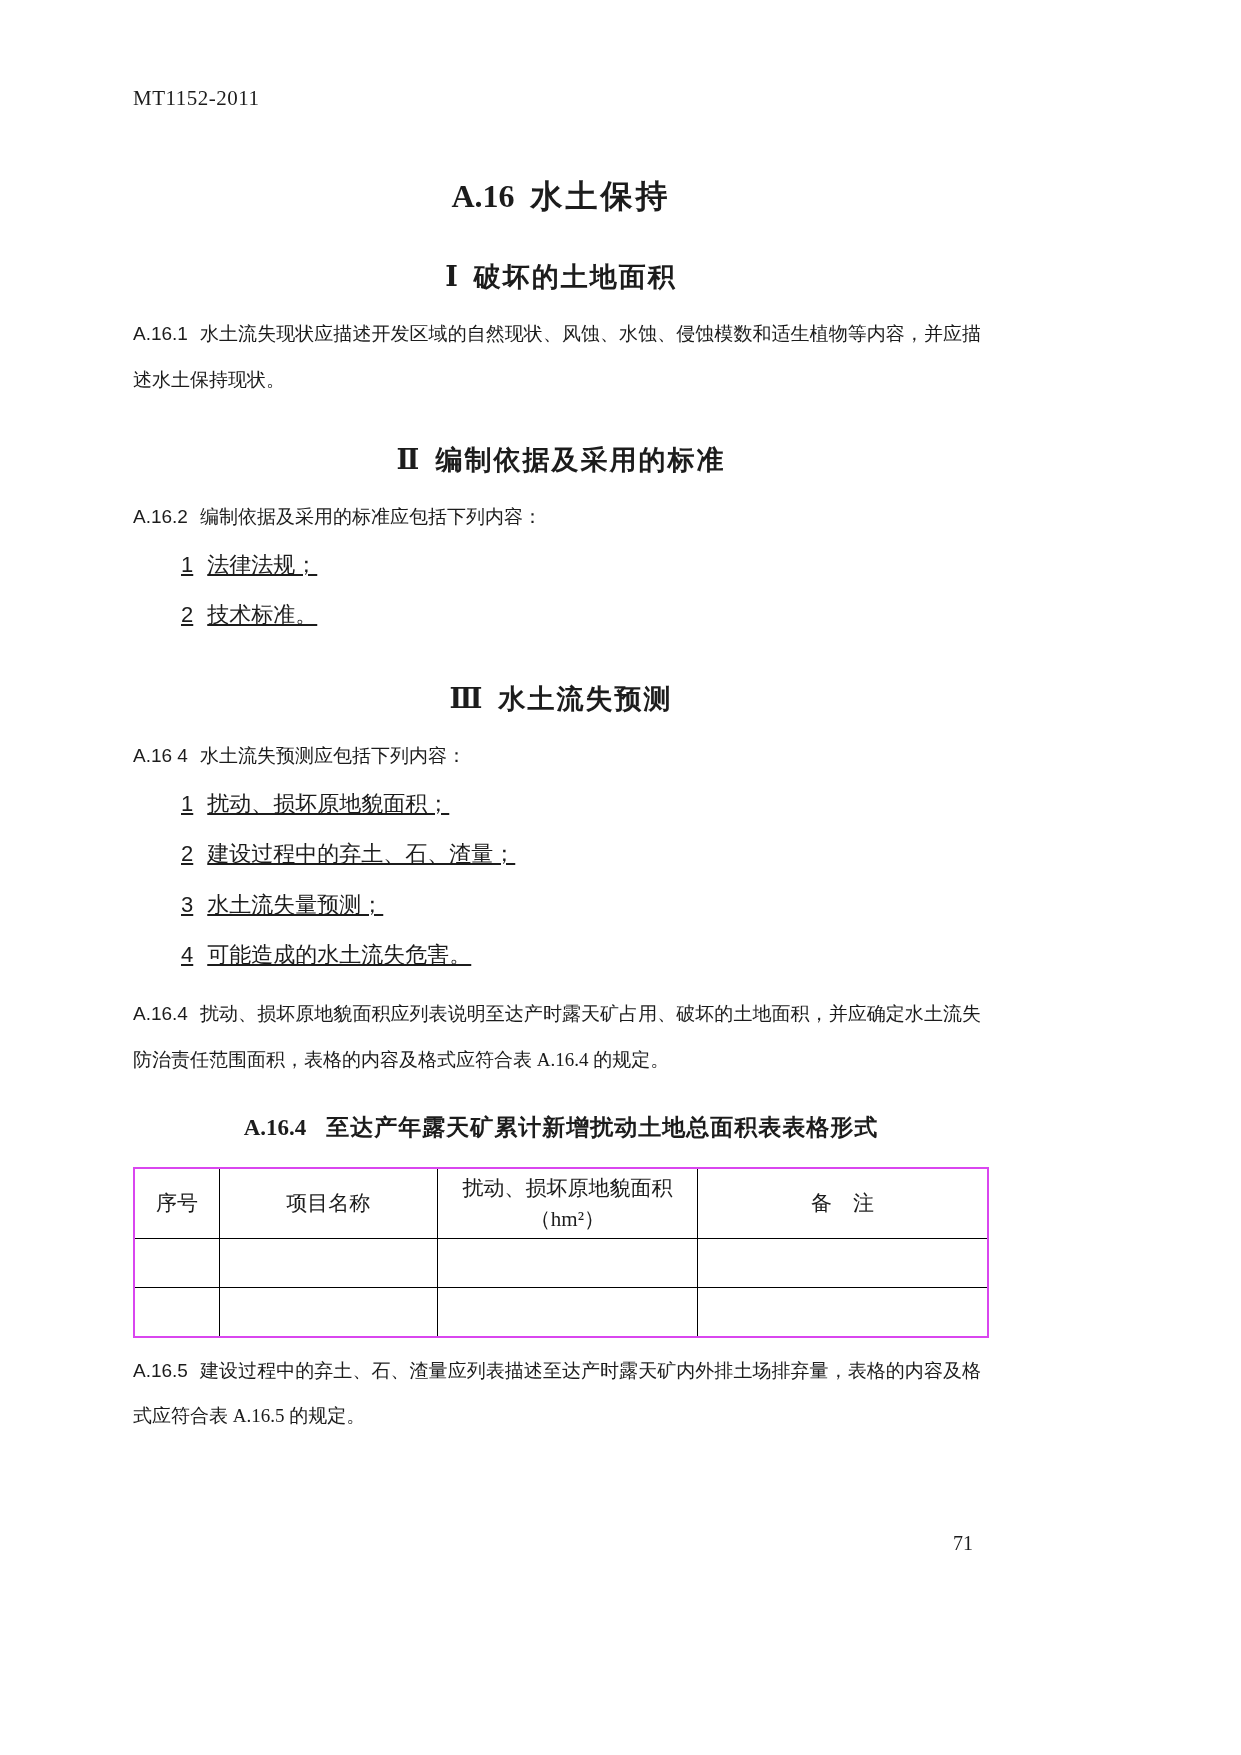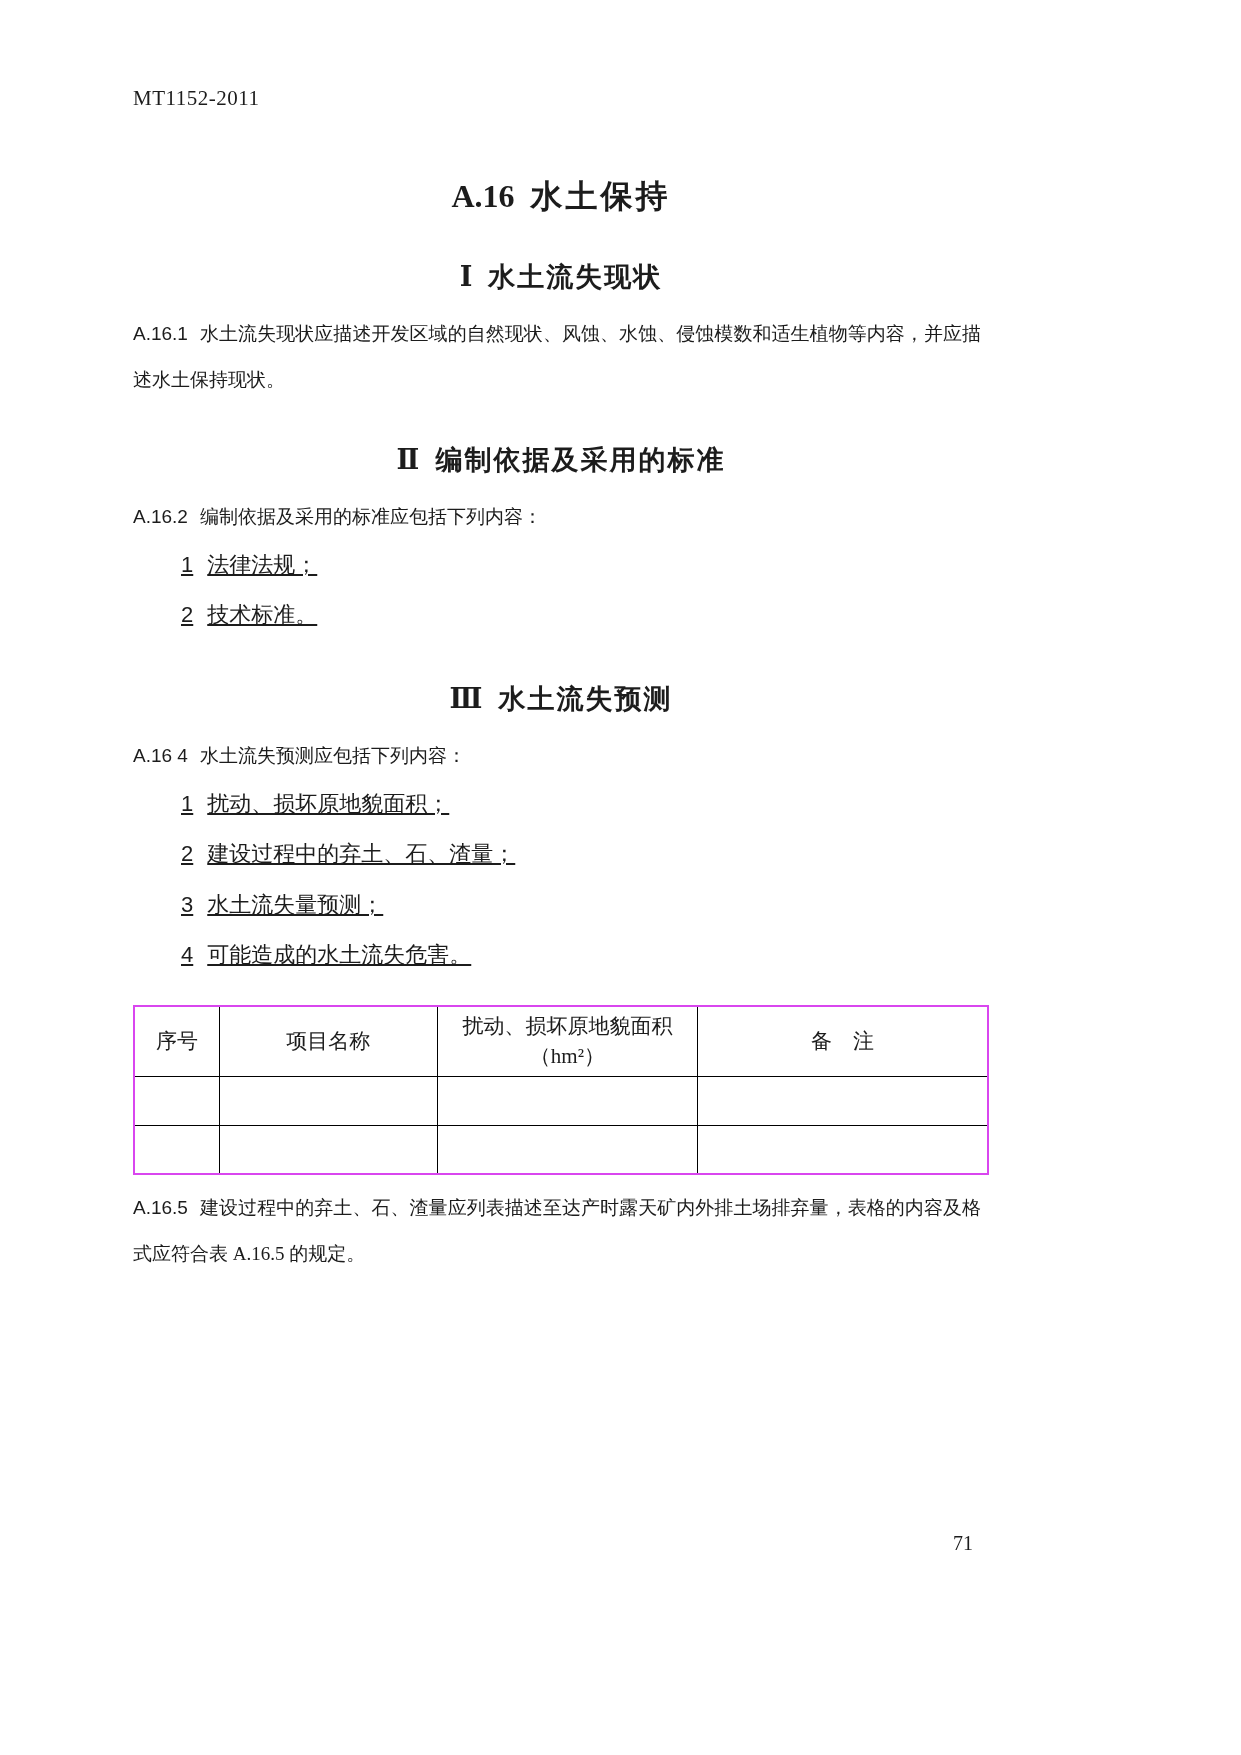--- a/index.html
+++ b/index.html
@@ -116,21 +116,21 @@
 
 <div class="page">
 
   <div class="doc-code">MT1152-2011</div>
 
   <h1 class="main-title">
     <span class="title-no">A.16</span><span class="title-text">水土保持</span>
   </h1>
 
   <h2 class="section-heading">
-    <span class="roman">Ⅰ</span><span class="heiti">水土流失现状</span>
+    <span class="roman">Ⅰ</span><span class="heiti">破坏的土地面积</span>
   </h2>
 
   <p class="para">
     <span class="clause-no">A.16.1</span><span>水土流失现状应描述开发区域的自然现状、风蚀、水蚀、侵蚀模数和适生植物等内容，并应描述水土保持现状。</span>
   </p>
 
   <h2 class="section-heading">
     <span class="roman">Ⅱ</span><span class="heiti">编制依据及采用的标准</span>
   </h2>
 
@@ -163,21 +163,27 @@
       <span class="item-no">2</span><span>建设过程中的弃土、石、渣量；</span>
     </div>
     <div class="list-item">
       <span class="item-no">3</span><span>水土流失量预测；</span>
     </div>
     <div class="list-item">
       <span class="item-no">4</span><span>可能造成的水土流失危害。</span>
     </div>
   </div>
 
-
+  <p class="para">
+    <span class="clause-no">A.16.4</span><span>扰动、损坏原地貌面积应列表说明至达产时露天矿占用、破坏的土地面积，并应确定水土流失防治责任范围面积，表格的内容及格式应符合表 A.16.4 的规定。</span>
+  </p>
+
+  <div class="table-caption">
+    <span class="caption-no">A.16.4</span><span>至达产年露天矿累计新增扰动土地总面积表表格形式</span>
+  </div>
 
   <table class="data-table">
     <colgroup>
       <col style="width:10%">
       <col style="width:25.5%">
       <col style="width:30.5%">
       <col style="width:34%">
     </colgroup>
     <thead>
       <tr>

